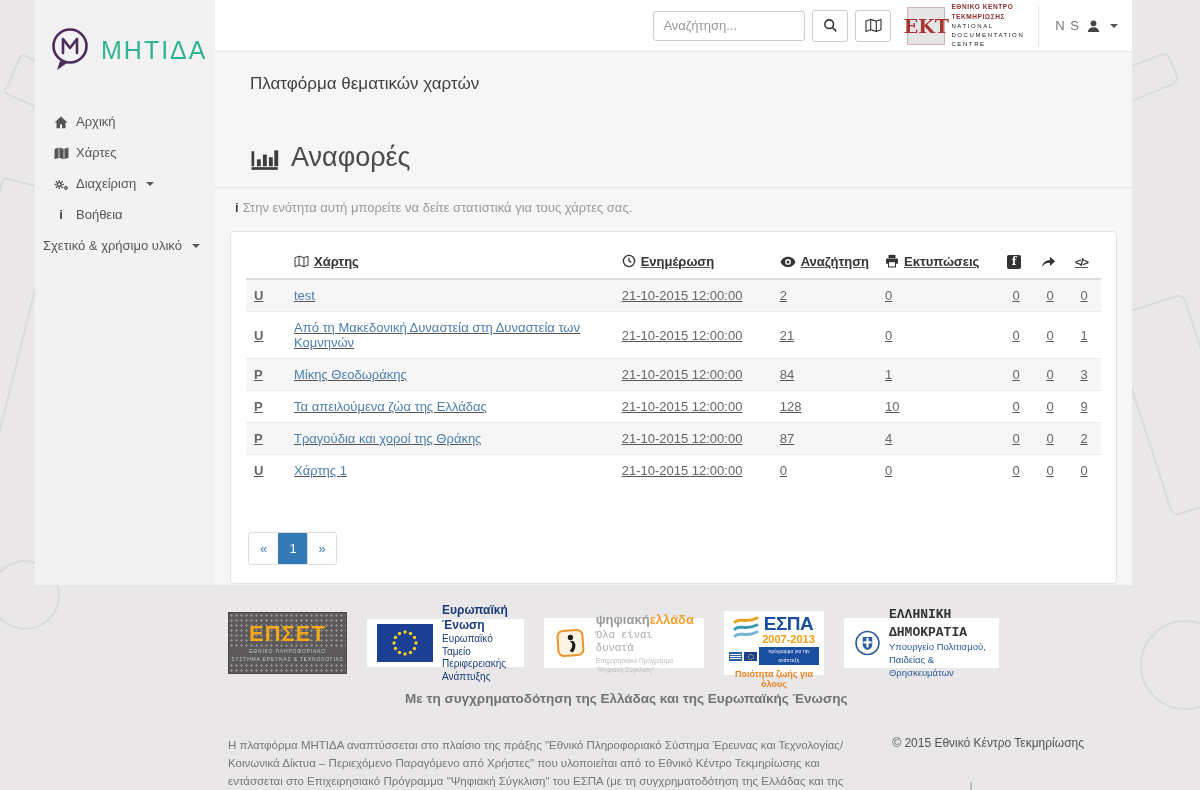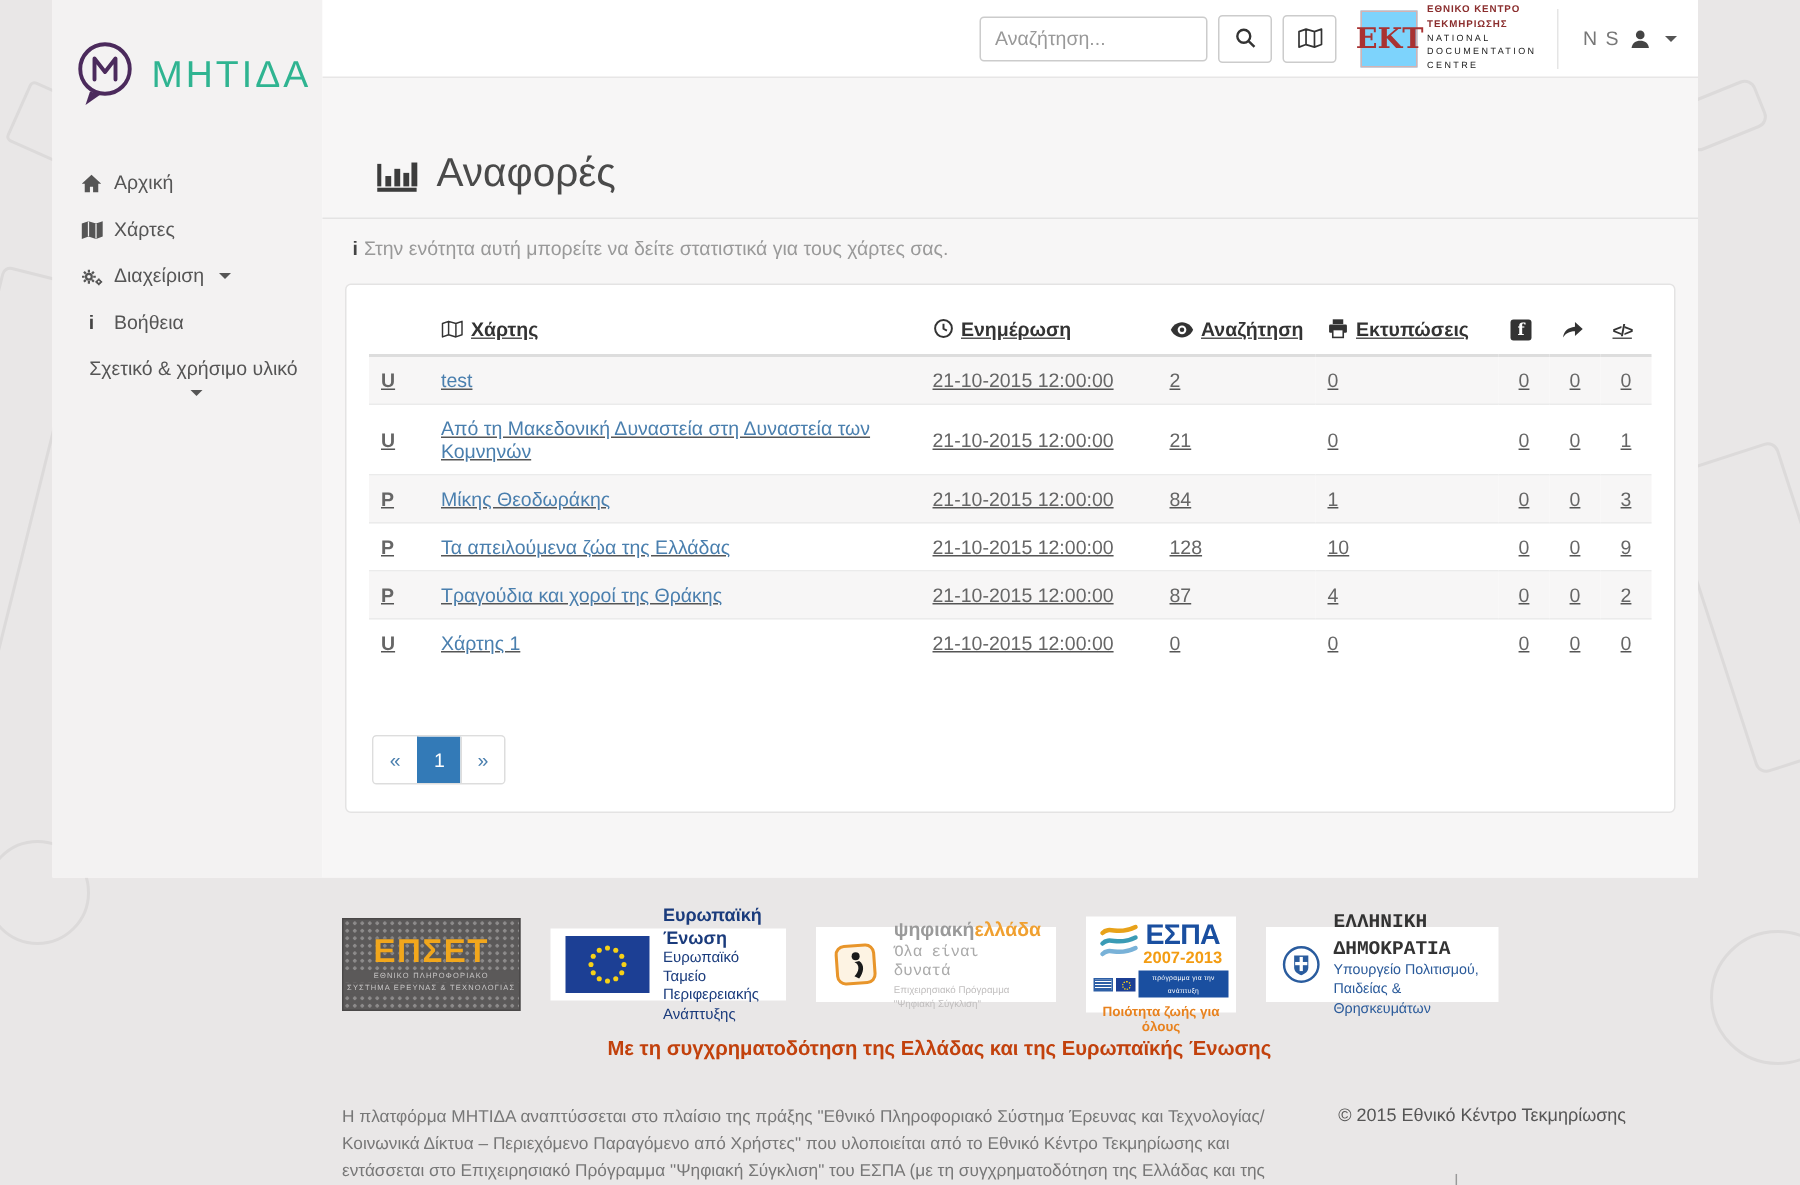--- a/index.html
+++ b/index.html
@@ -23,32 +23,32 @@
   .shell { position:relative; z-index:1; }
   .app { margin-left:35px; width:1097px; height:585px; display:flex; background:#fff; }
 
   
   .sidebar { width:180px; background:#f3f2f2; flex:none; }
   .brand { display:flex; align-items:center; gap:8px; padding:8px 4px 0 12px; height:92px; text-decoration:none; }
   .brand-text { color:#2fb491; font-size:25px; letter-spacing:2px; font-weight:400; }
   .side-nav { padding:14px 0 0 18px; }
   .side-item { display:flex; align-items:center; gap:7px; padding:8px 0; font-size:13px; color:#555; text-decoration:none; cursor:pointer; }
   .side-item .ic { width:16px; text-align:center; color:#555; flex:none; }
-  .side-item.no-icon { margin-left:-10px;flex-direction:column; }
+  .side-item.no-icon { margin-left:-10px; }
   .info-glyph { font-weight:bold; font-size:13px; color:#444; }
   .caret { display:inline-block; width:0; height:0; border-top:4px solid #555; border-left:4px solid transparent; border-right:4px solid transparent; margin-left:3px; }
 
   
   .main { flex:1; display:flex; flex-direction:column; background:#f7f6f6; }
   .topbar { height:52px; background:#fff; border-bottom:1px solid #e7e6e6; display:flex; align-items:center; justify-content:flex-end; flex:none; }
   .search-input { width:152px; height:30px; border:1px solid #ccc; border-radius:3px; padding:0 9px; font-size:13px; color:#555; outline:none; font-family:"Liberation Sans", sans-serif; }
   .search-input::placeholder { color:#999; }
   .tb-btn { width:36px; height:32px; background:#fff; border:1px solid #ccc; border-radius:3px; margin-left:7px; display:inline-flex; align-items:center; justify-content:center; color:#333; cursor:pointer; }
   .ekt { display:flex; align-items:center; gap:6px; margin:0 14px 0 16px; cursor:pointer; }
-  .ekt-box { width:38px; height:38px; background:#7dd3fc; border:1px solid #d4b2b2; color:#a93232; font-family:"DejaVu Serif", serif; font-weight:bold; font-size:19px; display:flex; align-items:center; justify-content:center; }
+  .ekt-box { width:38px; height:38px; background:#e5e5e5; border:1px solid #d4b2b2; color:#a93232; font-family:"DejaVu Serif", serif; font-weight:bold; font-size:19px; display:flex; align-items:center; justify-content:center; }
   .ekt-gr { color:#8b2e2e; font-size:6.5px; font-weight:bold; letter-spacing:.6px; line-height:1.5; }
   .ekt-en { color:#222; font-size:6px; letter-spacing:1.6px; line-height:1.5; }
   .user-box { border-left:1px solid #e5e5e5; height:40px; display:flex; align-items:center; padding:0 14px 0 16px; gap:6px; cursor:pointer; }
   .user-initials { color:#777; font-size:13px; letter-spacing:1px; }
 
   
   .content { padding:0 15px; flex:1; }
   .platform-title { font-size:17px; color:#3f3f3f; margin:22px 0 0 20px; }
   .heading { display:flex; align-items:center; gap:11px; margin:48px 0 0 20px; padding-bottom:0; }
   .heading-title { font-size:27px; font-weight:400; color:#4a4a4a; }
@@ -106,21 +106,21 @@
   .gr-flag { background:repeating-linear-gradient(#2d5fa6 0 1px, #fff 1px 2px); border:.5px solid #2d5fa6; }
   .eu-mini { background:#1c3f94; position:relative; }
   .eu-mini:after { content:""; position:absolute; left:4px; top:2.5px; width:4px; height:4px; border:1px dotted #f7d117; border-radius:50%; }
   .espa-band { background:#1a4fa0; color:#fff; font-size:4.5px; flex:1; line-height:9px; letter-spacing:.2px; }
   .espa-tag { color:#e8821e; font-weight:bold; font-size:9px; margin-top:4px; }
 
   .rep-box { background:#fff; height:50px; display:flex; align-items:center; gap:8px; padding:4px 10px; width:155px; }
   .rep-title { color:#333; font-weight:bold; font-size:13px; line-height:1.35;font-family:Liberation Mono, monospace; }
   .rep-sub { color:#2a5a9a; font-size:9.5px; line-height:1.35; }
 
-  .cofinance { margin:16px 0 0 405px; color:#c2410c; font-weight:bold; font-size:13.5px; }
+  .cofinance { margin:16px 0 0 405px; color:#737373; font-weight:bold; font-size:13.5px; }
 
   .footer-bottom { display:flex; margin:30px 0 0 228px; width:856px; }
   .footer-desc { width:620px; font-size:11.5px; color:#777; line-height:1.58; }
   .footer-legal { margin-left:auto; font-size:12px; color:#555; }
   .footer-legal .copy { margin-bottom:11px; }
   .legal-links { display:flex; gap:7px; align-items:center; }
   .legal-links a { color:#333; text-decoration:none; cursor:pointer;margin-top:37px; }
   .legal-sep { color:#999; }
 
   svg { display:block; }
@@ -221,20 +221,21 @@
           <span class="user-initials">N S</span>
           <svg width="15" height="14" viewBox="0 0 16 15">
               <circle cx="8" cy="4.6" r="3.1" fill="#444"></circle>
               <path d="M1.8 14 C2.3 10.5 4.6 8.8 8 8.8 s5.7 1.7 6.2 5.2 Z" fill="#444"></path>
             </svg>
           <span class="caret"></span>
         </div>
       </header>
 
       <div class="content">
+        <div class="platform-title">Πλατφόρμα θεματικών χαρτών</div>
 
         <div class="heading">
           <svg width="30" height="26" viewBox="0 0 20 17">
             <rect x="1" y="14.6" width="17.5" height="1.8" fill="#3c3c3c"></rect>
             <rect x="1" y="4" width="1.8" height="10" fill="#3c3c3c"></rect>
             <rect x="4.6" y="9.4" width="2.6" height="4.6" fill="#3c3c3c"></rect>
             <rect x="8.6" y="6.2" width="2.6" height="7.8" fill="#3c3c3c"></rect>
             <rect x="12.6" y="8" width="2.6" height="6" fill="#3c3c3c"></rect>
             <rect x="16.2" y="3.4" width="2.6" height="10.6" fill="#3c3c3c"></rect>
           </svg>

